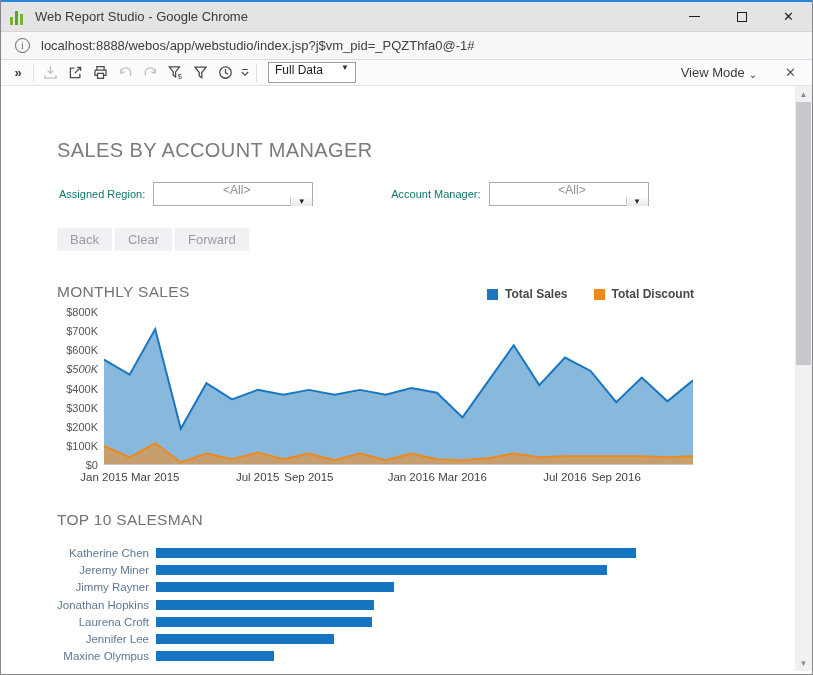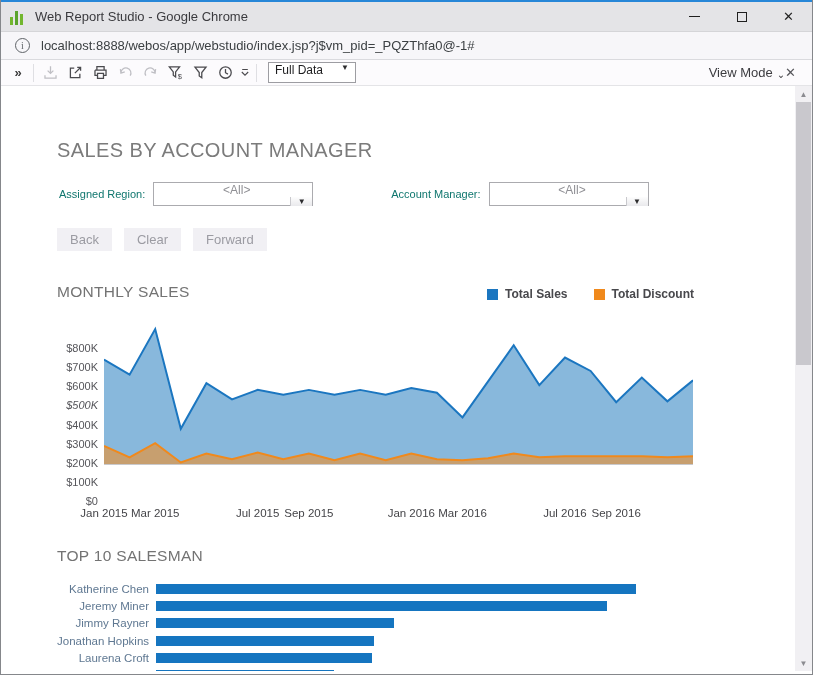--- a/index.html
+++ b/index.html
@@ -35,51 +35,51 @@
   .tbtn { width:25px; height:22px; display:flex; align-items:center; justify-content:center; }
   .tbtn svg { width:17px; height:17px; }
   .tb-sep { width:1px; height:18px; background:#dfdfe3; margin:0 4px; }
   .expand { font-size:13px; font-weight:bold; color:#3a3a3a; width:22px; text-align:center; }
   .icon-on  { color:#4a4a4e; }
   .icon-off { color:#bfbfc4; }
   .more { width:14px; display:flex; flex-direction:column; align-items:center; color:#4a4a4e; }
   .fulldata { width:88px; height:21px; border:1px solid #9d9da2; background:#fff; font-size:12px;
               display:flex; align-items:flex-start; padding:0 6px; color:#1d1d1f; margin-left:7px; }
   .fulldata .arrow { margin-left:auto; font-size:8px; color:#2c2c2e; }
-  .tb-right { margin-left:auto; display:flex; align-items:center; gap:0; }
+  .tb-right { margin-left:auto; display:flex; align-items:center; gap:28px; }
   .viewmode { font-size:13px; color:#3c3c40; display:flex; align-items:center; gap:4px; }
   .vm-caret { font-size:10px; color:#3c3c40; transform:translateY(2px); }
   .tb-close { font-size:13px; color:#55555a; }
   
   .content { position:relative; height:585px; background:#fff; }
   .page { position:absolute; inset:0 17px 0 0; overflow:hidden; }
   .page-title { margin:53px 0 0 56px; font-size:20px; color:#7b7b7b; font-weight:400;
                 letter-spacing:0.4px; }
   .filters { display:flex; align-items:center; margin:20px 0 0 58px; }
   .filter { display:flex; align-items:center; }
   .filter + .filter { margin-left:78px; }
   .filter-label { font-size:11px; color:#0f766e; margin-right:8px; }
   .select { width:160px; height:24px; border:1px solid #ababaf; background:#fff;
             display:flex; align-items:stretch;flex-direction:column; }
   .select .val { font-size:12px; color:#8f8f94; padding-left:7px; align-self:center; }
   .select .btn { margin-left:auto; width:22px; border-left:1px solid #c9c9cd;
                  background:linear-gradient(#fdfdfd,#e9e9ec); display:flex; align-items:center;
                  justify-content:center; font-size:8px; color:#2c2c2e; }
-  .navbtns { display:flex; gap:12px; margin:22px 0 0 56px; }
+  .navbtns { display:flex; gap:3px; margin:22px 0 0 56px; }
   .navbtn { background:#f1f0f4; color:#9b9ba2; font-size:13px; padding:4px 13px; border:none;
             font-family:"Liberation Sans", sans-serif; }
   .section-head { display:flex; align-items:flex-end; margin:32px 0 0 56px; width:637px; }
   .section-title { font-size:15.5px; color:#737373; font-weight:400; letter-spacing:0.3px; margin:0; }
   .legend { margin-left:auto; display:flex; gap:26px; font-size:12px; color:#48484c; align-items:center; }
   .legend-item { display:flex; align-items:center; gap:7px;font-weight:bold; }
   .swatch { width:11px; height:11px; display:inline-block; }
   
   .chart { margin:11px 0 0 56px; width:636px; }
   .chart-inner { display:flex; }
-  .yaxis { width:47px; position:relative; height:153px; flex:none;margin-top:36px; }
+  .yaxis { width:47px; position:relative; height:153px; flex:none; }
   .ytick { position:absolute; right:6px; transform:translateY(-50%); font-size:11px; color:#55555a;
            white-space:nowrap; }
   .plot { width:589px; height:153px; position:relative; border-bottom:1px solid #c9c9cc; }
   .plot svg { position:absolute; inset:0; width:100%; height:100%; }
   .xaxis { position:relative; height:15px; margin:6px 0 0 47px; width:589px; }
   .xtick { position:absolute; transform:translateX(-50%); font-size:11.5px; color:#444448;
            white-space:nowrap; }
   
   .top10 { margin:25px 0 0 56px; }
   .bars { margin-top:15px; }

